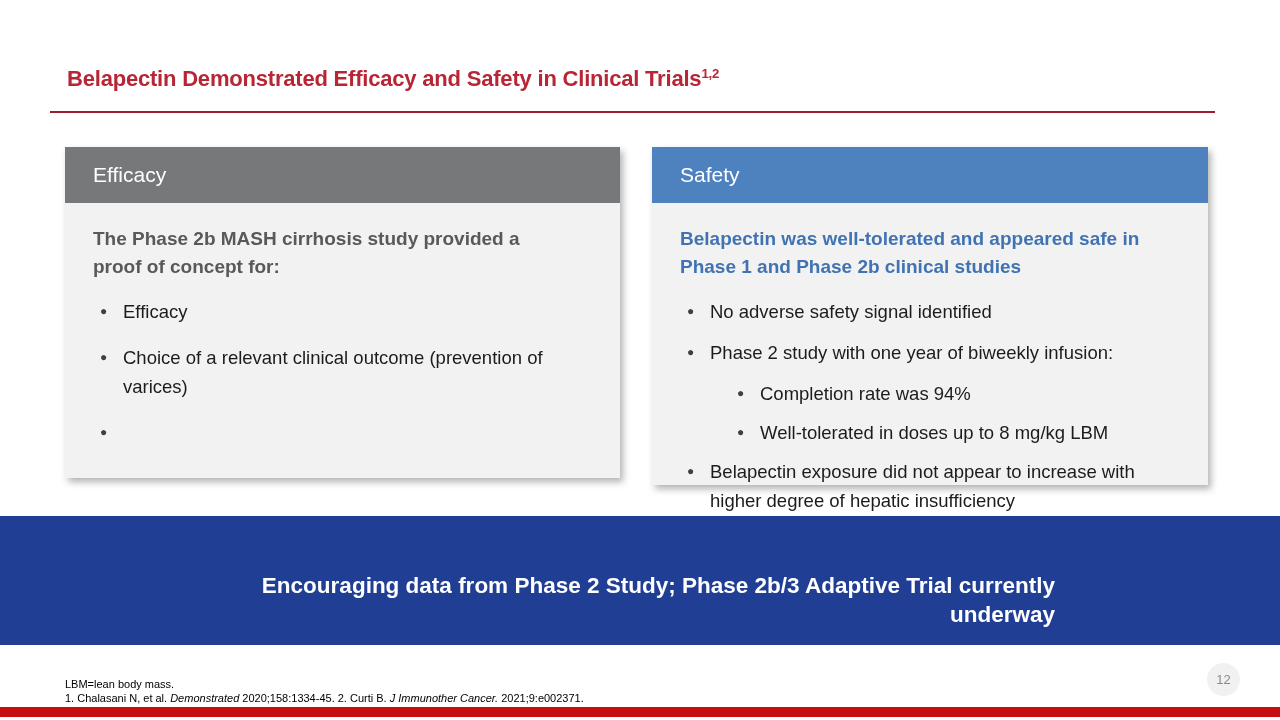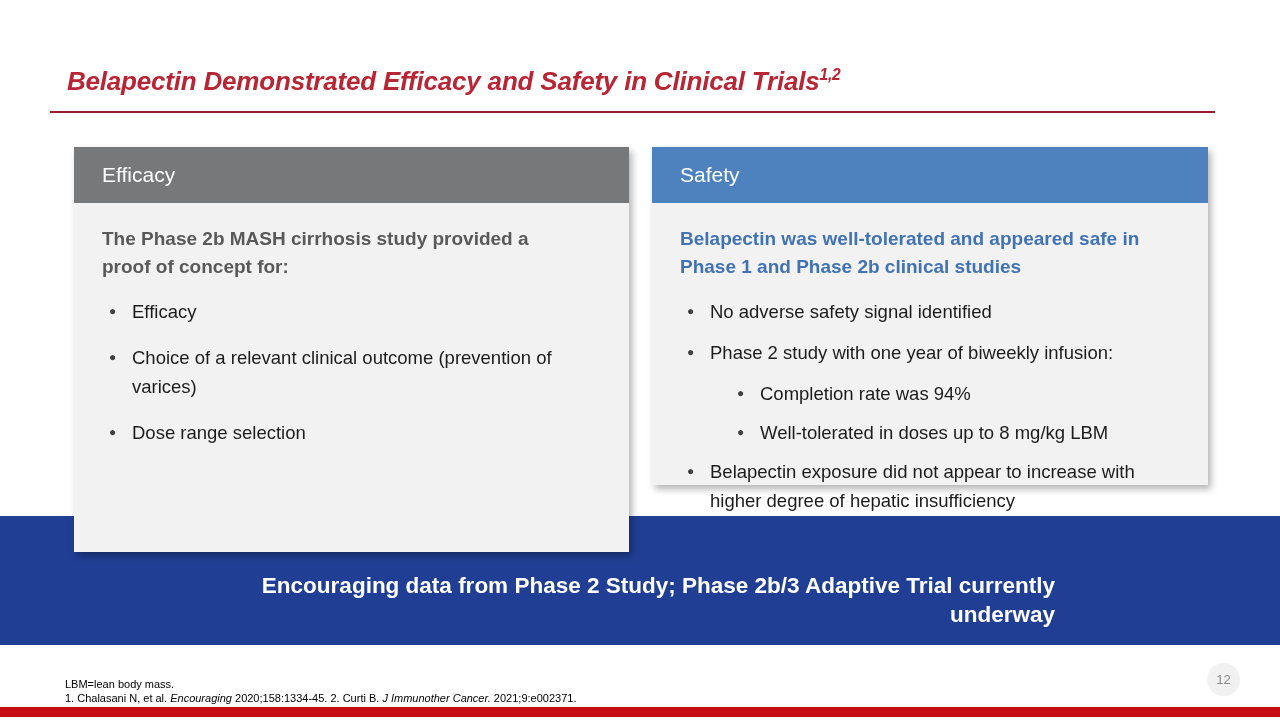--- a/index.html
+++ b/index.html
@@ -9,41 +9,40 @@
     width:1280px; height:720px;
     background:#ffffff;
     overflow:hidden;
     font-family:"Liberation Sans", sans-serif;
   }
 
   
   .slide-title {
     position:absolute; left:67px; top:66px;
     width:1160px;
-    font-size:26px; font-weight:bold;
+    font-size:22px; font-weight:bold;
     color:#B82534;
     letter-spacing:-0.2px;
-    font-style:italic;
   }
   .slide-title sup { font-size:60%; vertical-align:super; line-height:0; }
 
   .title-divider {
     position:absolute; left:50px; top:111px;
     width:1165px; height:2px;
     background:#9C1C30;
   }
 
   
   .card {
     position:absolute; top:147px;
     background:#F2F2F2;
     box-shadow:3px 4px 7px rgba(0,0,0,0.30);
     z-index:2;
   }
-  .card.efficacy { left:74px; width:555px; height:405px; }
+  .card.efficacy { left:65px; width:555px; height:331px; }
   .card.safety   { left:652px; width:556px; height:338px; }
 
   .card-header {
     height:56px;
     display:flex; align-items:center;
     padding-left:28px;
     color:#ffffff; font-size:21px; font-weight:400;
   }
   .card.efficacy .card-header { background:#76787A; }
   .card.safety   .card-header { background:#4E82BE; }
@@ -130,21 +129,20 @@
       <li class="bullet">
         <span class="dot">●</span>
         <span class="txt">Efficacy</span>
       </li>
       <li class="bullet">
         <span class="dot">●</span>
         <span class="txt">Choice of a relevant clinical outcome (prevention of varices)</span>
       </li>
       <li class="bullet">
         <span class="dot">●</span>
-        <span class="txt">Dose range selection</span>
       </li>
     </ul>
   </div>
 </div>
 
 <div class="card safety">
   <div class="card-header">
     <span>Safety</span>
   </div>
   <div class="card-body">
@@ -173,20 +171,20 @@
     </ul>
   </div>
 </div>
 
 <div class="banner">
   <div class="banner-text">Encouraging data from Phase 2 Study; Phase 2b/3 Adaptive Trial currently underway</div>
 </div>
 
 <div class="footnotes">
   <div>LBM=lean body mass.</div>
-  <div><span>1. Chalasani N, et al. </span><span class="it">Encouraging</span><span> 2020;158:1334-45. 2. Curti B. </span><span class="it">J Immunother Cancer.</span><span> 2021;9:e002371.</span></div>
+  <div><span>1. Chalasani N, et al. </span><span class="it">Demonstrated</span><span> 2020;158:1334-45. 2. Curti B. </span><span class="it">J Immunother Cancer.</span><span> 2021;9:e002371.</span></div>
 </div>
 
 <div class="page-badge">
   <span>12</span>
 </div>
 
 <div class="bottom-bar"></div>
 
 </body></html>

